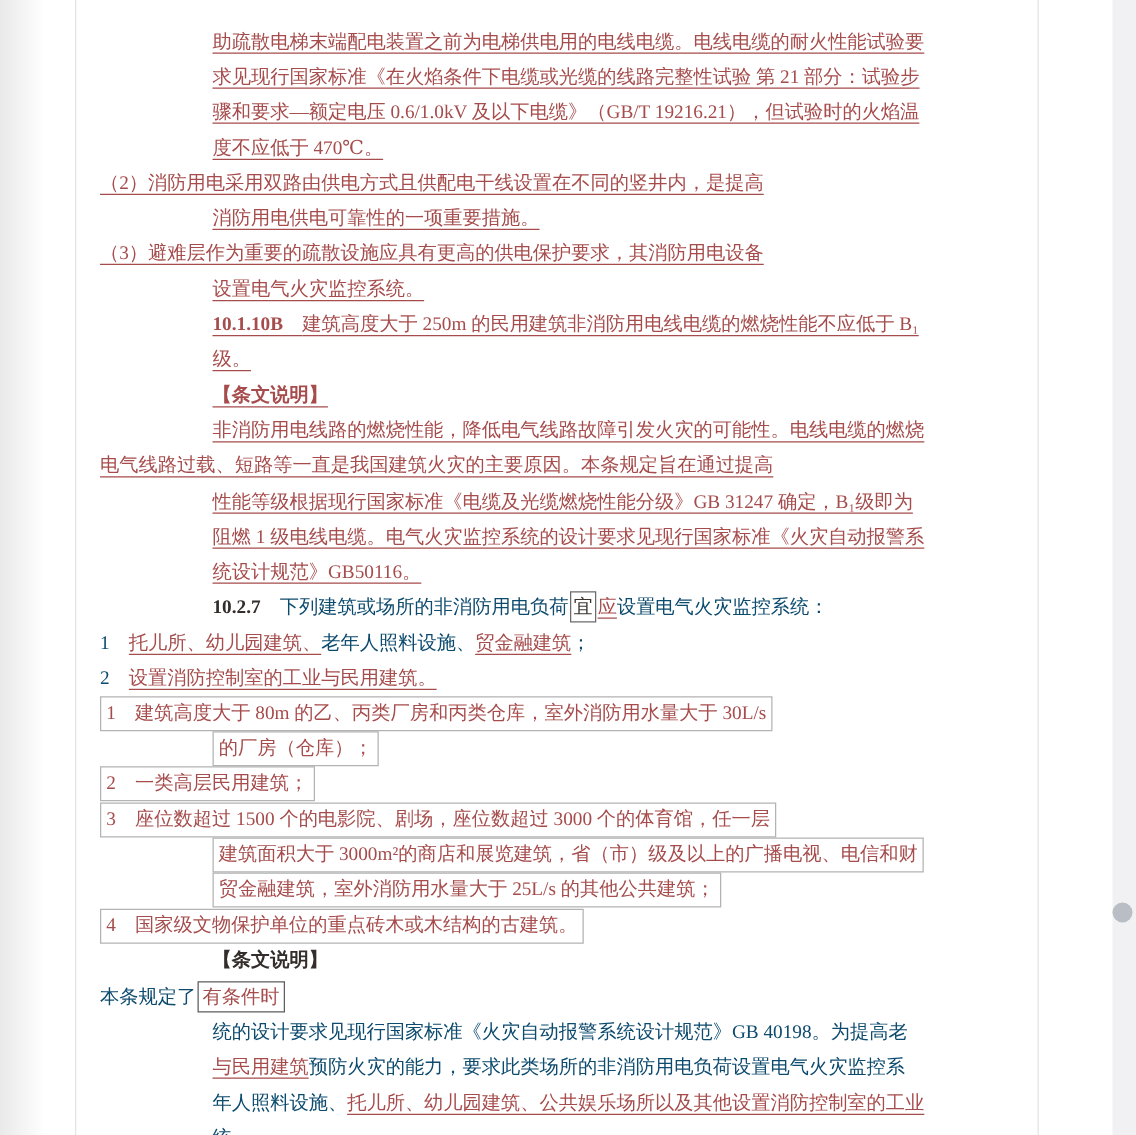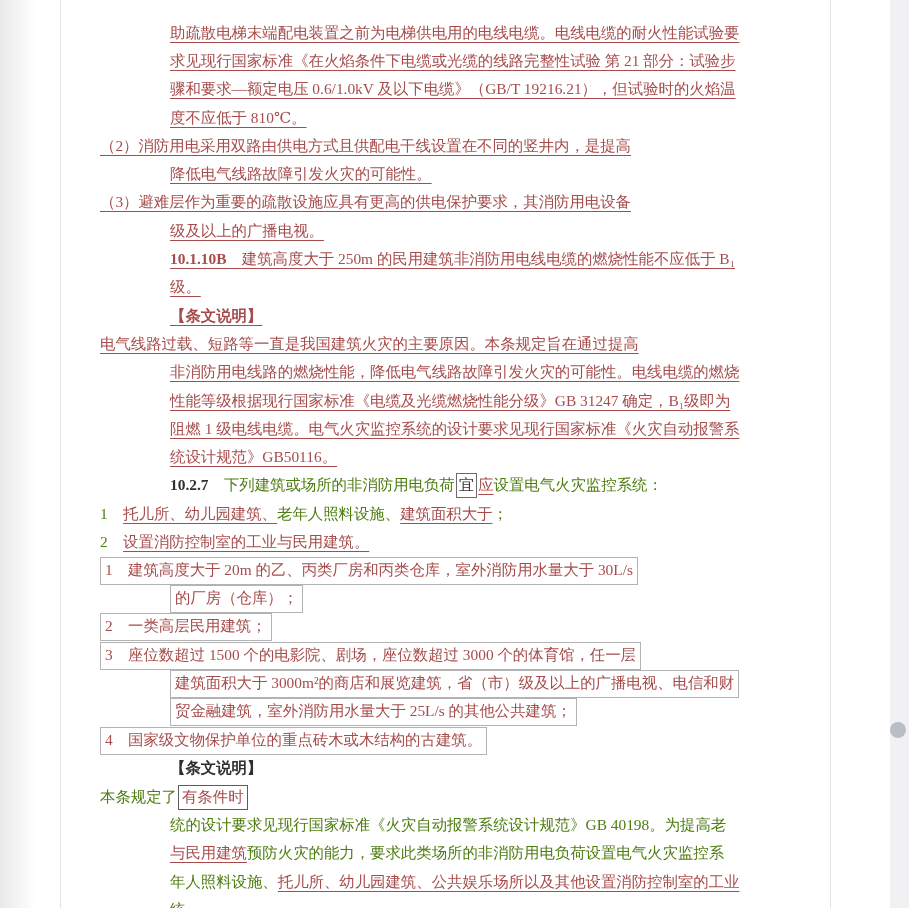--- a/index.html
+++ b/index.html
@@ -28,27 +28,27 @@
     position:absolute;left:0;top:19px;width:909px;
   }
   .line{
     height:28.3px;
     display:flex;align-items:center;
     white-space:nowrap;
     padding-left:170px;
     font-size:15.4px;
     color:#332e2b;
   }
-  .line.ind1{padding-left:100px;}
+  .line.ind1{padding-left:80px;}
   .seg{display:inline-block;}
   
   .ins{color:#a64c4c;text-decoration:underline;text-decoration-thickness:1px;text-underline-offset:4px;}
   .insb{color:#a64c4c;font-weight:bold;text-decoration:underline;text-decoration-thickness:1px;text-underline-offset:4px;}
   
-  .blk{color:#4d7c0f;}
+  .blk{color:#0c4a6e;}
   .blkb{color:#332e2b;font-weight:bold;}
   
   .del{color:#a64c4c;border:1px solid #b3b3b3;padding:2px 4px 3px 4px;}
   .delk{color:#3a3431;border:1px solid #6b6b6b;padding:1px 2px;margin:0 1px;}
   .delr{color:#a64c4c;border:1px solid #5c5c5c;padding:1px 3px;margin:0 1px;text-align:center;}
 </style>
 </head>
 <body>
 
 <div class="stage">
@@ -61,49 +61,49 @@
         <div class="line">
           <span class="seg ins">助疏散电梯末端配电装置之前为电梯供电用的电线电缆。电线电缆的耐火性能试验要</span>
         </div>
         <div class="line">
           <span class="seg ins">求见现行国家标准《在火焰条件下电缆或光缆的线路完整性试验 第 21 部分：试验步</span>
         </div>
         <div class="line">
           <span class="seg ins">骤和要求—额定电压 0.6/1.0kV 及以下电缆》（GB/T 19216.21），但试验时的火焰温</span>
         </div>
         <div class="line">
-          <span class="seg ins">度不应低于 810℃。</span>
+          <span class="seg ins">度不应低于 470℃。</span>
         </div>
         <div class="line ind1">
           <span class="seg ins">（2）消防用电采用双路由供电方式且供配电干线设置在不同的竖井内，是提高</span>
         </div>
         <div class="line">
-          <span class="seg ins">降低电气线路故障引发火灾的可能性。</span>
+          <span class="seg ins">消防用电供电可靠性的一项重要措施。</span>
         </div>
         <div class="line ind1">
           <span class="seg ins">（3）避难层作为重要的疏散设施应具有更高的供电保护要求，其消防用电设备</span>
         </div>
         <div class="line">
-          <span class="seg ins">级及以上的广播电视。</span>
+          <span class="seg ins">设置电气火灾监控系统。</span>
         </div>
         <div class="line">
           <span class="seg insb">10.1.10B　</span>
           <span class="seg ins">建筑高度大于 250m 的民用建筑非消防用电线电缆的燃烧性能不应低于 B₁</span>
         </div>
         <div class="line">
           <span class="seg ins">级。</span>
         </div>
         <div class="line">
           <span class="seg insb">【条文说明】</span>
         </div>
+        <div class="line">
+          <span class="seg ins">非消防用电线路的燃烧性能，降低电气线路故障引发火灾的可能性。电线电缆的燃烧</span>
+        </div>
         <div class="line ind1">
           <span class="seg ins">电气线路过载、短路等一直是我国建筑火灾的主要原因。本条规定旨在通过提高</span>
-        </div>
-        <div class="line">
-          <span class="seg ins">非消防用电线路的燃烧性能，降低电气线路故障引发火灾的可能性。电线电缆的燃烧</span>
         </div>
         <div class="line">
           <span class="seg ins">性能等级根据现行国家标准《电缆及光缆燃烧性能分级》GB 31247 确定，B₁级即为</span>
         </div>
         <div class="line">
           <span class="seg ins">阻燃 1 级电线电缆。电气火灾监控系统的设计要求见现行国家标准《火灾自动报警系</span>
         </div>
         <div class="line">
           <span class="seg ins">统设计规范》GB50116。</span>
         </div>
@@ -111,29 +111,29 @@
           <span class="seg blkb">10.2.7　</span>
           <span class="seg blk">下列建筑或场所的非消防用电负荷</span>
           <span class="seg delk">宜</span>
           <span class="seg ins">应</span>
           <span class="seg blk">设置电气火灾监控系统：</span>
         </div>
         <div class="line ind1">
           <span class="seg blk">1　</span>
           <span class="seg ins">托儿所、幼儿园建筑、</span>
           <span class="seg blk">老年人照料设施、</span>
-          <span class="seg ins">建筑面积大于</span>
+          <span class="seg ins">贸金融建筑</span>
           <span class="seg blk">；</span>
         </div>
         <div class="line ind1">
           <span class="seg blk">2　</span>
           <span class="seg ins">设置消防控制室的工业与民用建筑。</span>
         </div>
         <div class="line ind1">
-          <span class="seg del">1　建筑高度大于 20m 的乙、丙类厂房和丙类仓库，室外消防用水量大于 30L/s</span>
+          <span class="seg del">1　建筑高度大于 80m 的乙、丙类厂房和丙类仓库，室外消防用水量大于 30L/s</span>
         </div>
         <div class="line">
           <span class="seg del">的厂房（仓库）；</span>
         </div>
         <div class="line ind1">
           <span class="seg del">2　一类高层民用建筑；</span>
         </div>
         <div class="line ind1">
           <span class="seg del">3　座位数超过 1500 个的电影院、剧场，座位数超过 3000 个的体育馆，任一层</span>
         </div>

